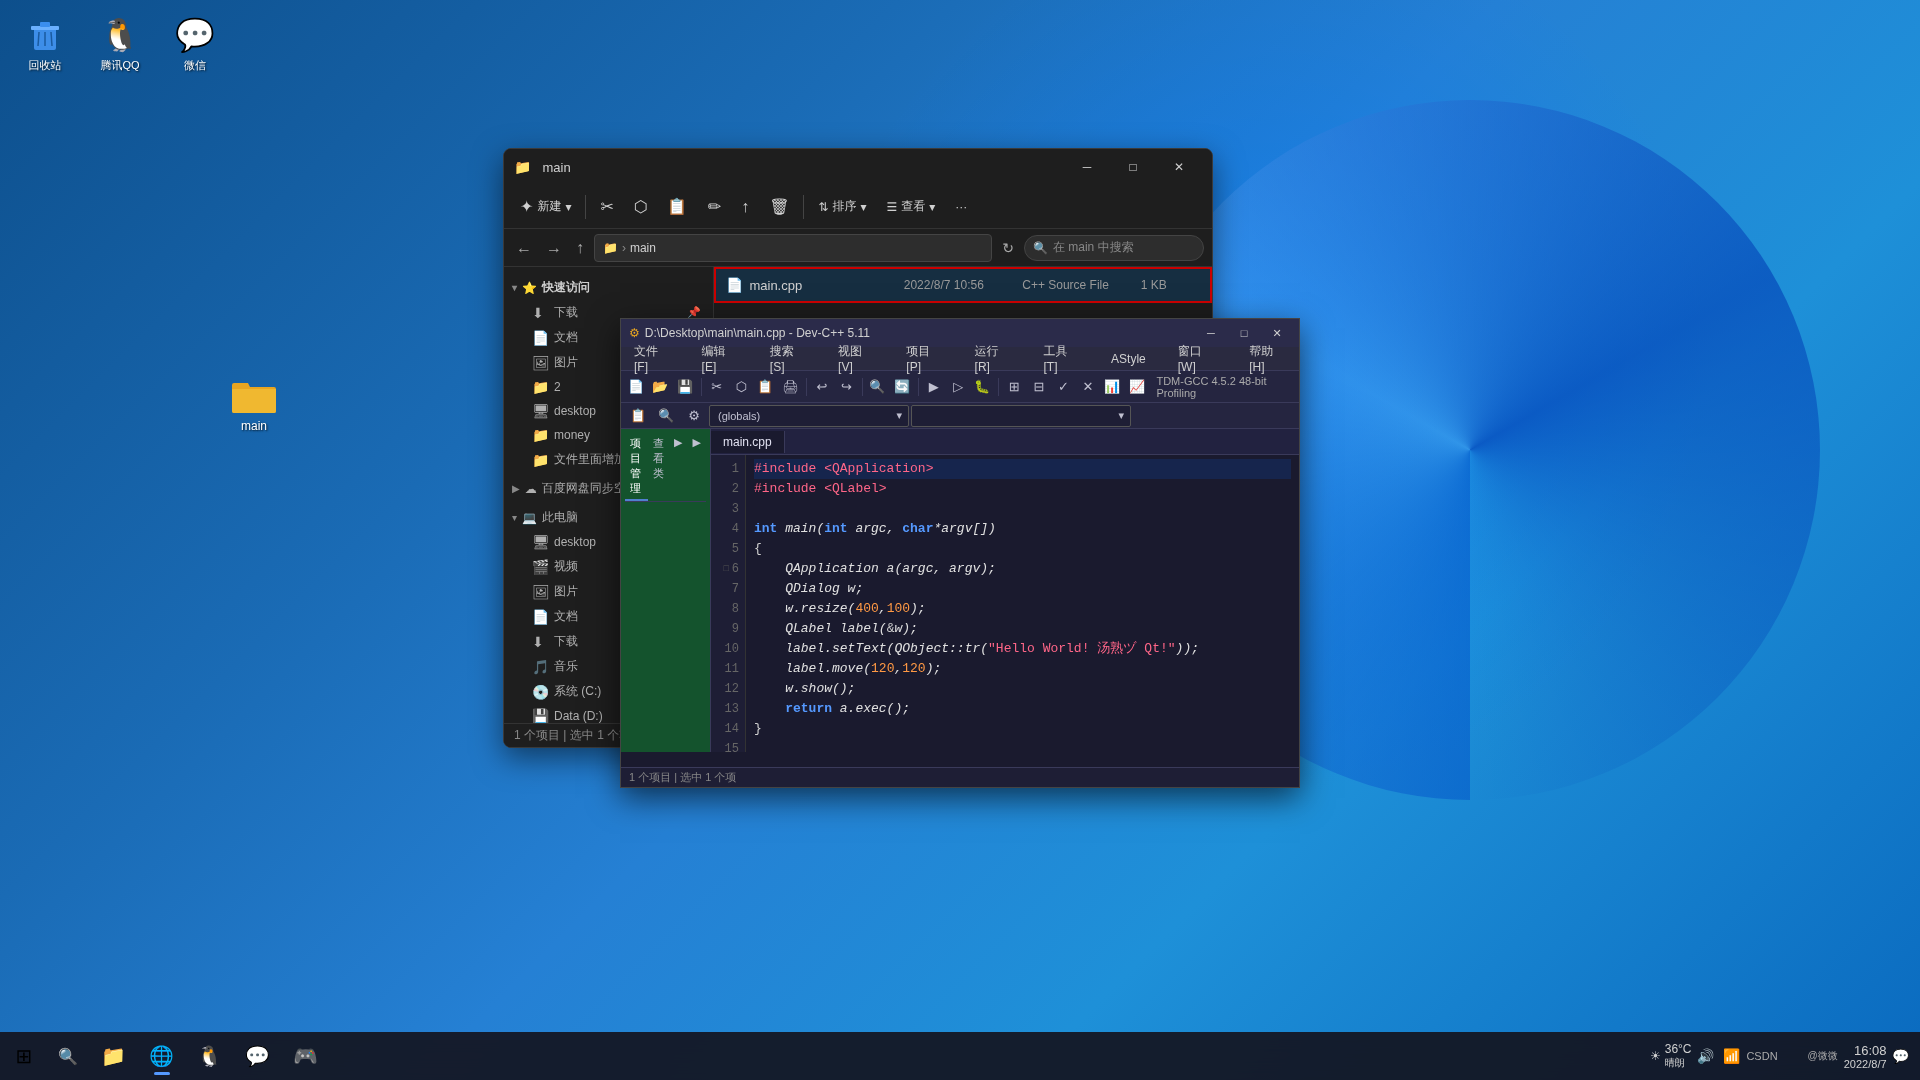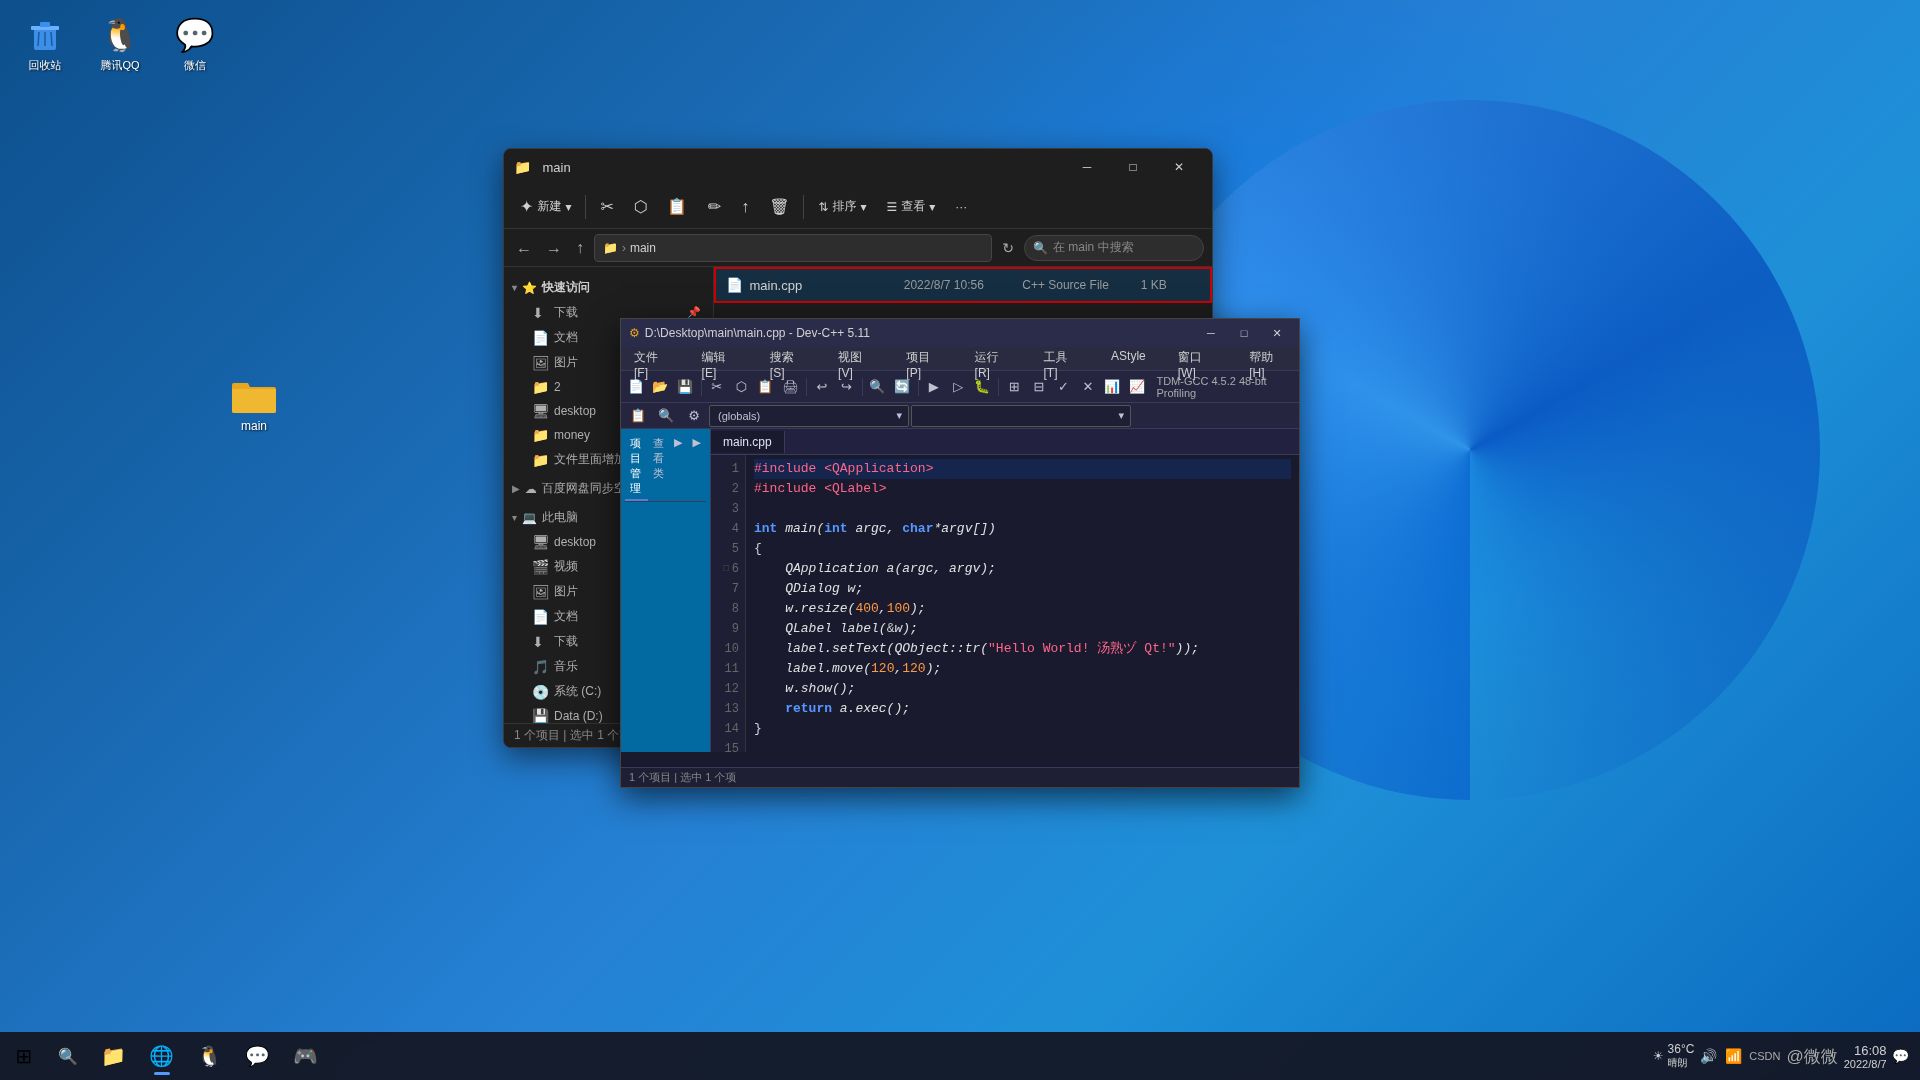--- a/index.html
+++ b/index.html
@@ -317,20 +317,21 @@
       justify-content: center;
       font-size: 11px;
       color: #d0d0d0;
       cursor: pointer;
     }
 
     .devcpp-menubar {
       height: 24px;
       background: #2a2a40;
       display: flex;
+      align-items: center;
       padding: 0 5px;
       gap: 16px;
       border-bottom: 1px solid #3a3a5a;
     }
     .menu-item {
       padding: 2px 8px;
       font-size: 12px;
       color: #d0d0d0;
       cursor: pointer;
       border-radius: 2px;
@@ -385,21 +386,21 @@
     .devcpp-dropdown2 { width: 200px; padding-left: 8px; }
     .devcpp-dropdown3 { width: 220px; }
 
     .devcpp-main {
       display: flex;
       height: calc(100% - 145px);
     }
 
     .devcpp-panel {
       width: 90px;
-      background: #0369a1;
+      background: #14532d;
       border-right: 1px solid #3a3a5a;
       font-size: 11px;
       color: #aaa;
       padding: 4px;
     }
     .panel-tab {
       display: flex;
       border-bottom: 1px solid #3a3a5a;
       margin-bottom: 4px;
     }
@@ -954,21 +955,21 @@
           <div style="font-size:10px;">晴朗</div>
         </div>
       </div>
 
       <div class="taskbar-sys-icons">
         <span>🔊</span>
         <span>📶</span>
       </div>
 
       <div style="font-size:11px;color:#aaa;cursor:pointer;">CSDN</div>
-      <div style="font-size:17px;color:#aaa;">@微微</div>
+      <div style="font-size:10px;color:#aaa;margin-left:24px;">@微微</div>
 
       <div class="taskbar-clock">
         <div class="time">16:08</div>
         <div class="date">2022/8/7</div>
       </div>
 
       <div style="cursor:pointer;font-size:14px;">💬</div>
     </div>
   </div>
 </div>

